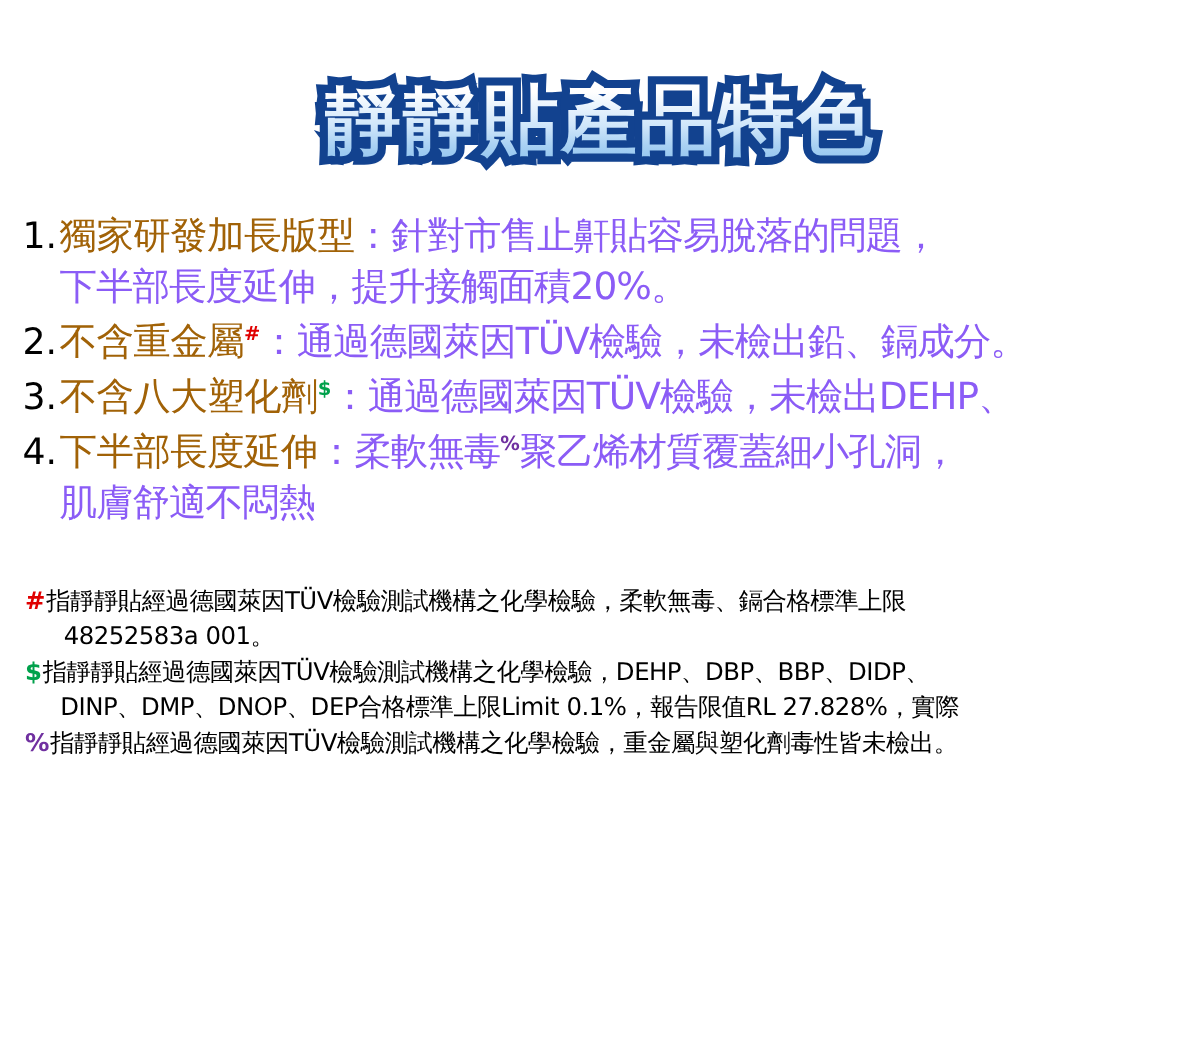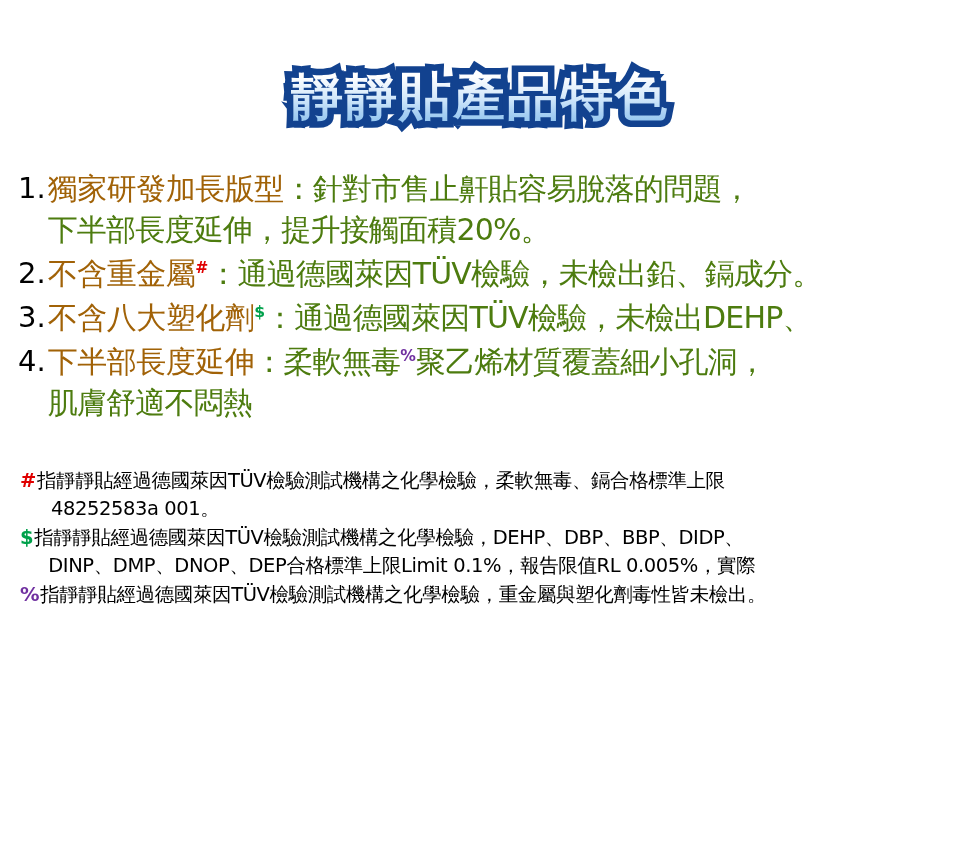--- a/index.html
+++ b/index.html
@@ -23,21 +23,21 @@
     display: flex;
     align-items: center;
     justify-content: center;
     padding-top: 8px;
     box-sizing: border-box;
   }
   .title-text {
     position: relative;
     font-family: "DejaVu Sans", "Liberation Sans", sans-serif;
     font-weight: bold;
-    font-size: 52px;
+    font-size: 61px;
     line-height: 1;
     letter-spacing: 2px;
     white-space: nowrap;
     margin-top: 16px;
   }
   
   .title-text .outline {
     position: absolute;
     left: 0;
     top: 0;
@@ -84,21 +84,21 @@
   }
   .feature .body {
     flex: 1 1 auto;
   }
   .key {
     color: #a16207;
     font-weight: normal;
     letter-spacing: -0.5px;
   }
   .rest {
-    color: #4d7c0f;
+    color: #8b5cf6;
     letter-spacing: -0.8px;
   }
   sup.mark {
     font-size: 0.52em;
     vertical-align: super;
     line-height: 0;
     font-weight: bold;
     letter-spacing: 0;
   }
   sup.mark.hash   { color: #e00000; }
@@ -191,21 +191,21 @@
     <span class="ftext">
       <span class="first">指靜靜貼經過德國萊因TÜV檢驗測試機構之化學檢驗，柔軟無毒、鎘合格標準上限</span>
       <span class="cont">48252583a 001。</span>
     </span>
   </div>
 
   <div class="footnote">
     <span class="fmark dollar">$</span>
     <span class="ftext">
       <span class="first">指靜靜貼經過德國萊因TÜV檢驗測試機構之化學檢驗，DEHP、DBP、BBP、DIDP、</span>
-      <span class="cont">DINP、DMP、DNOP、DEP合格標準上限Limit 0.1%，報告限值RL 0.005%，實際</span>
+      <span class="cont">DINP、DMP、DNOP、DEP合格標準上限Limit 0.1%，報告限值RL 27.828%，實際</span>
     </span>
   </div>
 
   <div class="footnote">
     <span class="fmark pct">%</span>
     <span class="ftext">
       <span class="first">指靜靜貼經過德國萊因TÜV檢驗測試機構之化學檢驗，重金屬與塑化劑毒性皆未檢出。</span>
     </span>
   </div>
 

